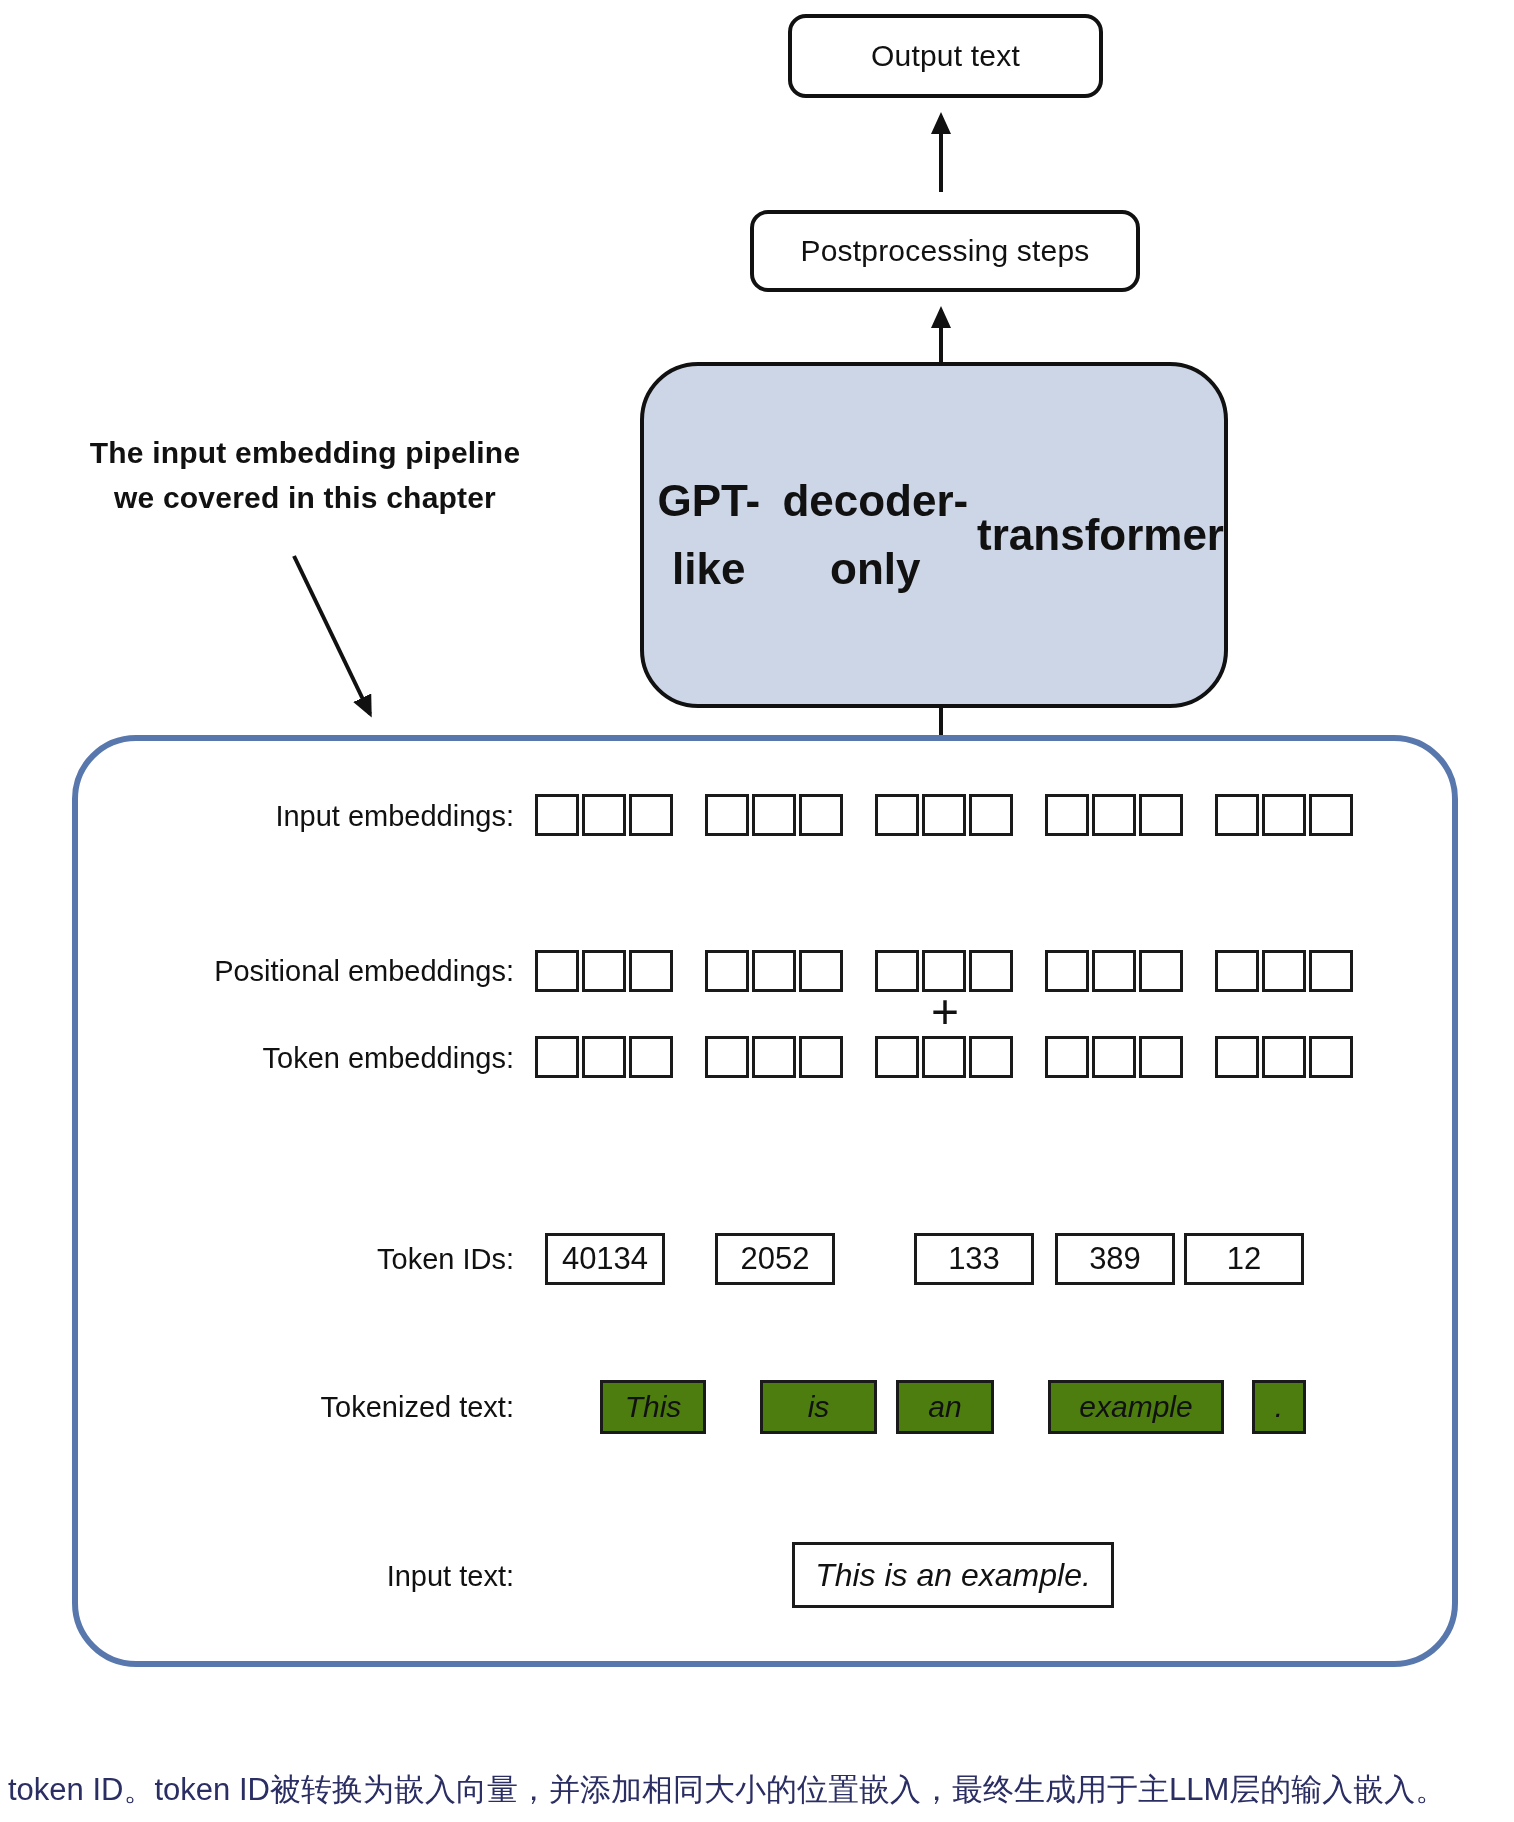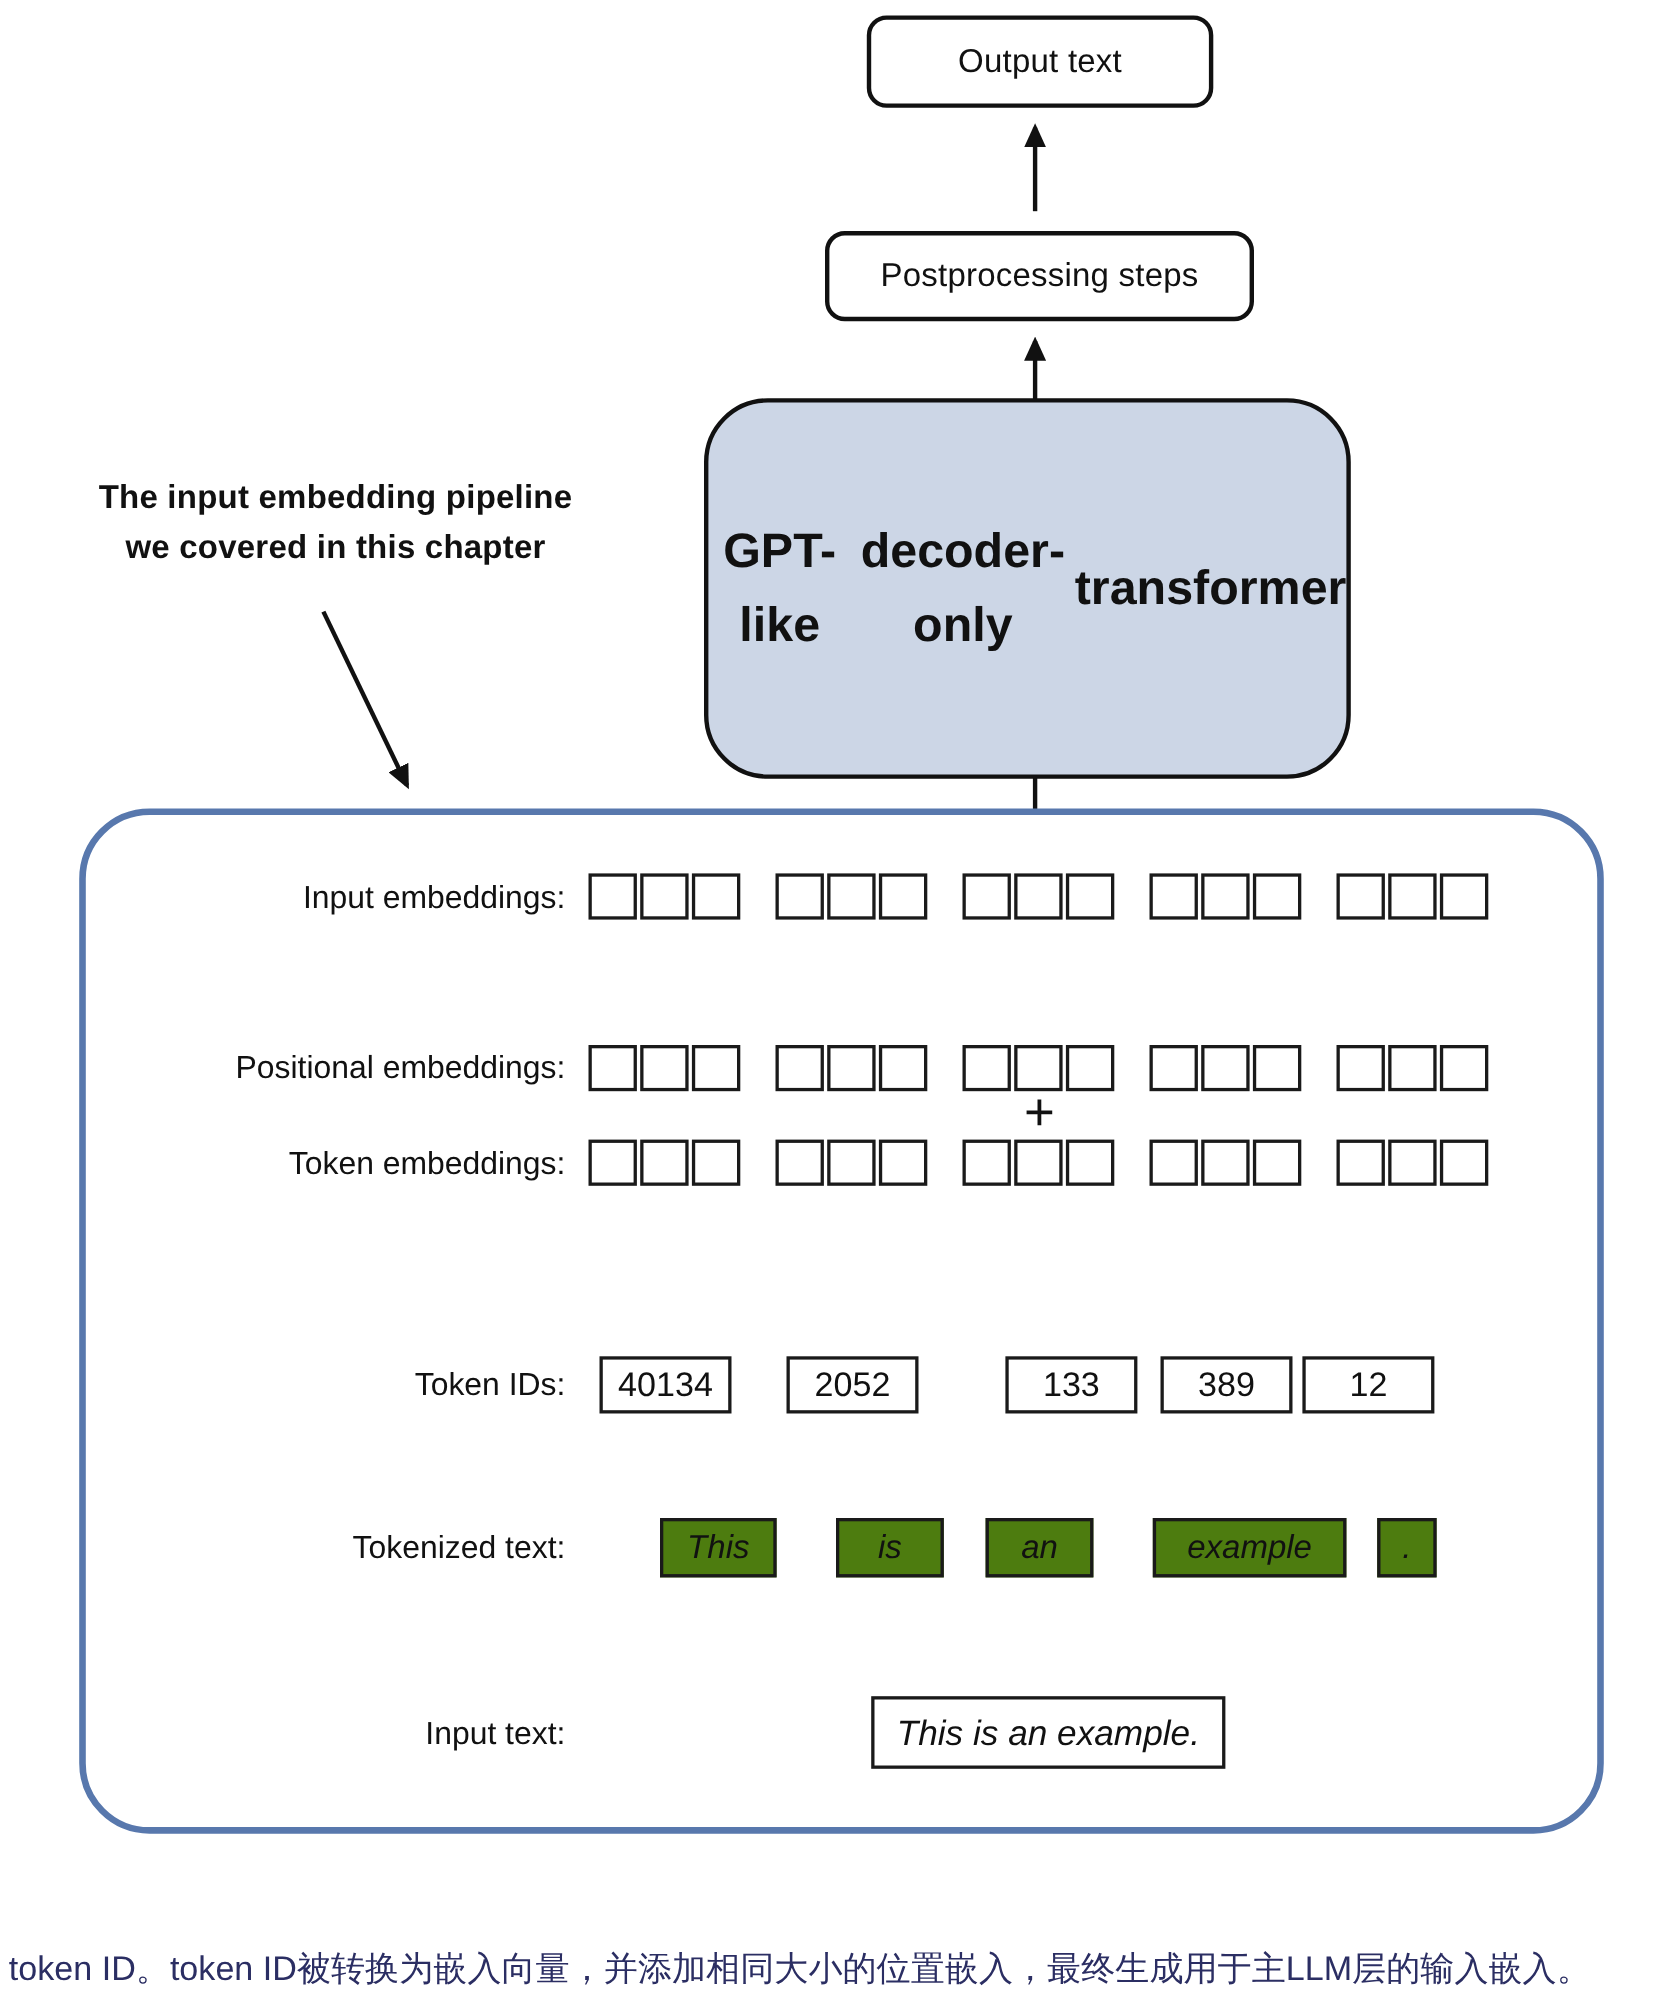--- a/index.html
+++ b/index.html
@@ -74,21 +74,21 @@
   .token-id-box:nth-of-type(4){left:1055px;}
   .token-id-box:nth-of-type(5){left:1184px;}
 
   
   .token-box{
     position:absolute;top:1380px;height:54px;border:3px solid #1a1a1a;
     box-sizing:border-box;background:#4d7c0f;display:flex;align-items:center;justify-content:center;
     font-size:30px;font-style:italic;
   }
   .token-box:nth-of-type(1){left:600px;width:106px;}
-  .token-box:nth-of-type(2){left:760px;width:98px;}
+  .token-box:nth-of-type(2){left:760px;width:117px;}
   .token-box:nth-of-type(3){left:896px;width:98px;}
   .token-box:nth-of-type(4){left:1048px;width:176px;}
   .token-box:nth-of-type(5){left:1252px;width:54px;}
 
   .input-text-box{
     position:absolute;left:792px;top:1542px;width:322px;height:66px;
     border:3px solid #1a1a1a;box-sizing:border-box;background:#fff;
     display:flex;align-items:center;justify-content:center;
     font-size:32px;font-style:italic;white-space:nowrap;
   }

